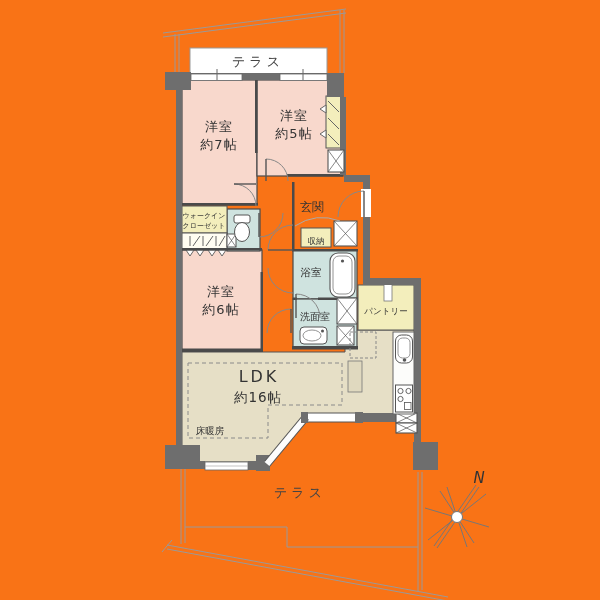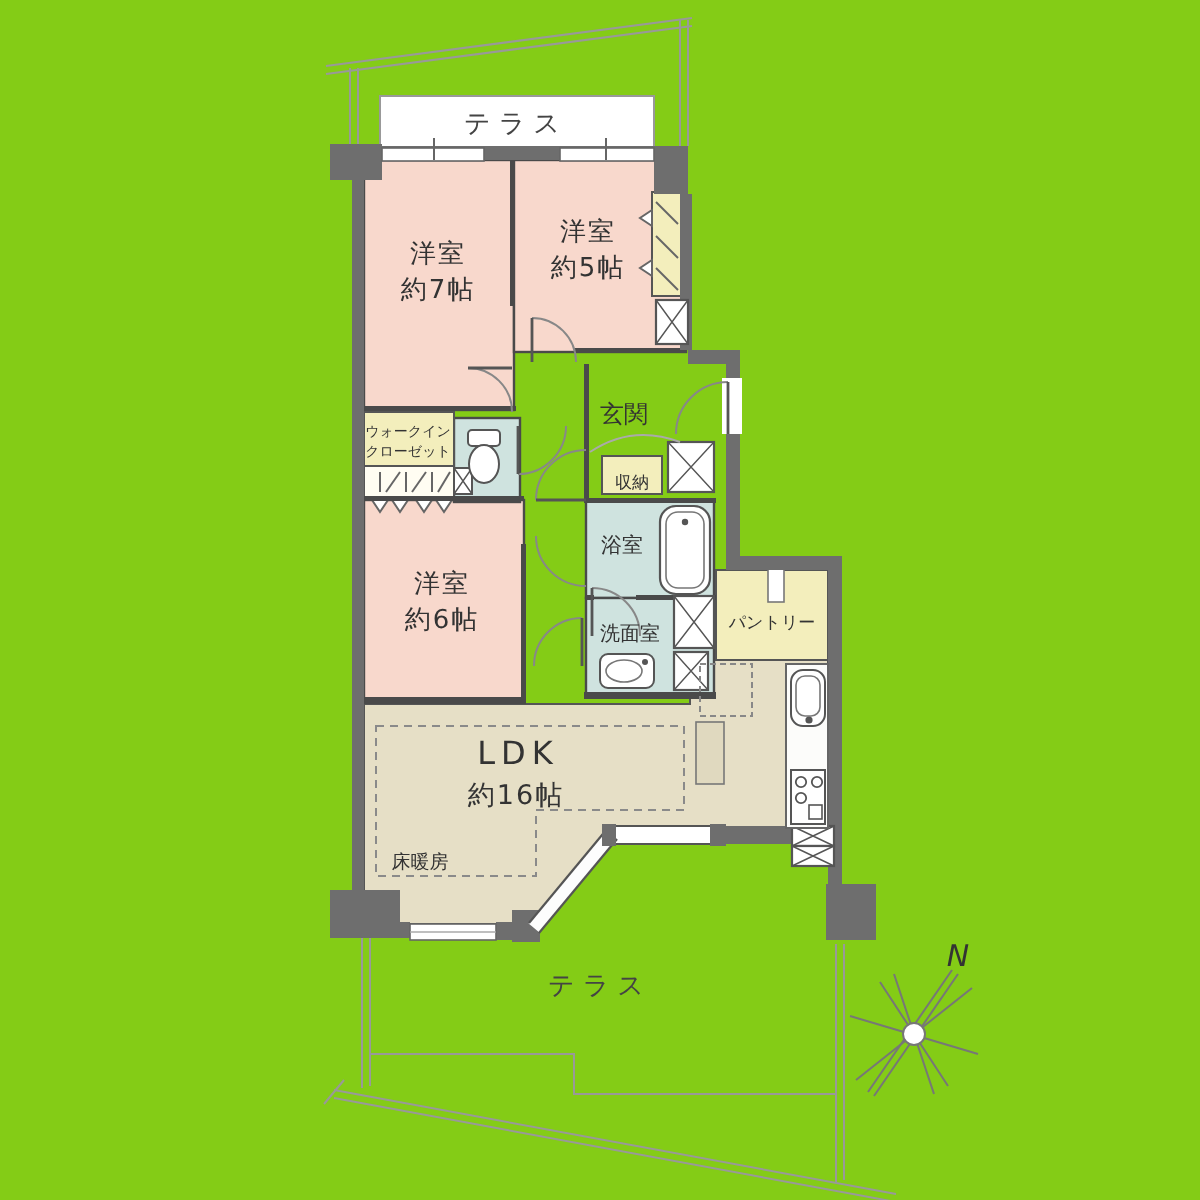--- a/index.html
+++ b/index.html
@@ -1,16 +1,16 @@
 <!DOCTYPE html>
 <html><head>
 <meta charset="utf-8">
 <style>
   html,body{margin:0;padding:0;background:#fff;}
-  .stage{position:relative;width:600px;height:600px;background:#84cc16;overflow:hidden;
+  .stage{position:relative;width:600px;height:600px;background:#f97316;overflow:hidden;
          font-family:"DejaVu Sans",sans-serif;}
   svg text{font-family:"DejaVu Sans","Liberation Sans",sans-serif;fill:#333;}
   .rm-label{font-size:13px;letter-spacing:1px;}
   .terr{font-size:13px;letter-spacing:4px;fill:#444;}
 </style>
 </head>
 <body>
 
 <div class="stage">
 <svg width="600" height="600" viewBox="0 0 600 600">

